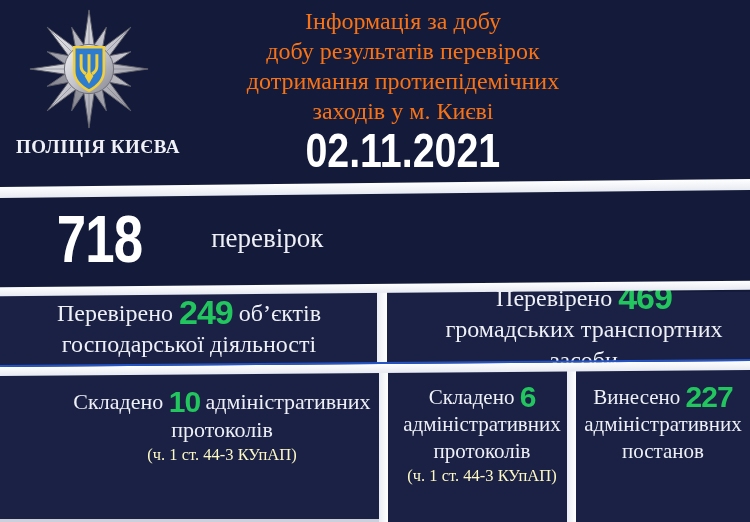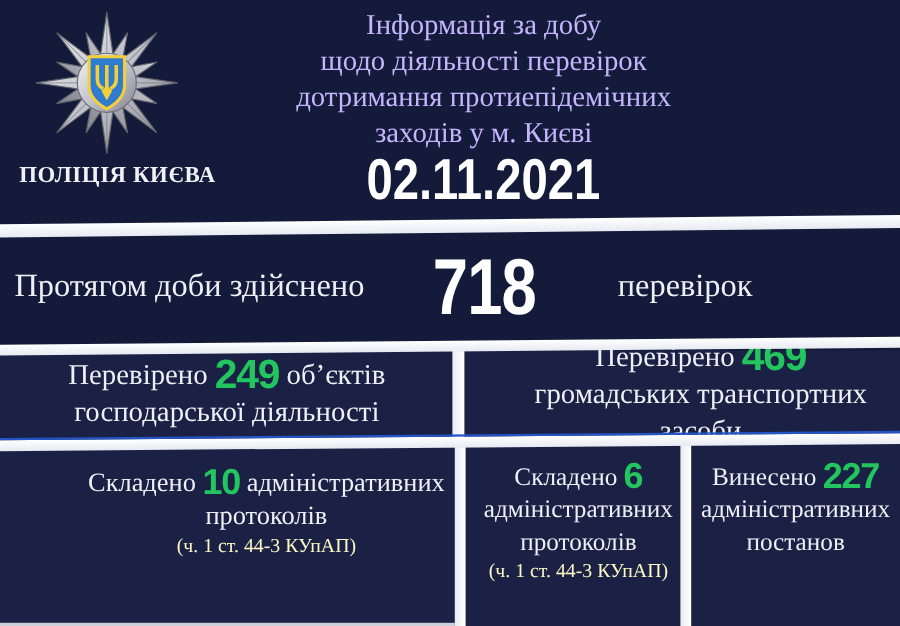--- a/index.html
+++ b/index.html
@@ -8,21 +8,21 @@
     background:#141b3a;
     font-family:"Liberation Serif", serif;
     color:#eef0f6;
   }
   
   .header{position:absolute;left:0;top:0;width:750px;height:184px;background:#141b3a;}
   .brand{position:absolute;left:16px;top:6px;width:146px;text-align:center;}
   .brand svg{display:block;margin:0 auto;}
   .brand-label{margin-top:4px;font-size:19px;font-weight:600;letter-spacing:.5px;color:#f0f1f6;white-space:nowrap;}
   .title-block{position:absolute;left:160px;top:6px;width:486px;text-align:center;}
-  .title-line{font-size:24px;line-height:30px;color:#c4b5fd;}
+  .title-line{font-size:24px;line-height:30px;color:#f97316;}
   .date{
     margin-top:2px;font-family:"Liberation Sans",sans-serif;font-weight:bold;
     font-size:48px;line-height:46px;color:#ffffff;letter-spacing:0px;
     display:inline-block;transform:scaleX(.82);transform-origin:center;
   }
   
   .stripe{position:absolute;left:-8px;width:766px;background:linear-gradient(#ffffff,#e7eaf2);z-index:6;}
   .stripe1{top:183px;height:11px;transform:rotate(-.6deg);}
   .stripe2{top:284px;height:9px;transform:rotate(-.5deg);}
   .stripe3{top:364px;height:9px;transform:rotate(-.45deg);}
@@ -101,29 +101,28 @@
           <path d="M72 49 v12 q0 5.5 -5 8"></path>
           <line x1="64" y1="49" x2="64" y2="70"></line>
         </g>
         <path d="M64 66 l4.5 5 l-4.5 8 l-4.5 -8 z" fill="#f3cf3a"></path>
       </svg>
       <div class="brand-label">ПОЛІЦІЯ КИЄВА</div>
     </div>
 
     <div class="title-block">
       <div class="title-line">Інформація за добу</div>
-      <div class="title-line">щодо діяльності перевірок</div>
+      <div class="title-line">добу результатів перевірок</div>
       <div class="title-line">дотримання протиепідемічних</div>
       <div class="title-line">заходів у м. Києві</div>
       <div class="date">02.11.2021</div>
     </div>
   </div>
 
   <div class="band">
-    <span class="band-prefix">Протягом доби здійснено</span>
     <span class="band-value">718</span>
     <span class="band-suffix">перевірок</span>
   </div>
 
   <div class="box box-r1-left">
     <div class="r1-inner">
       <div class="r1-text">
         <span>Перевірено</span>
         <span class="n n-r1">249</span>
         <span>об’єктів господарської діяльності</span>

